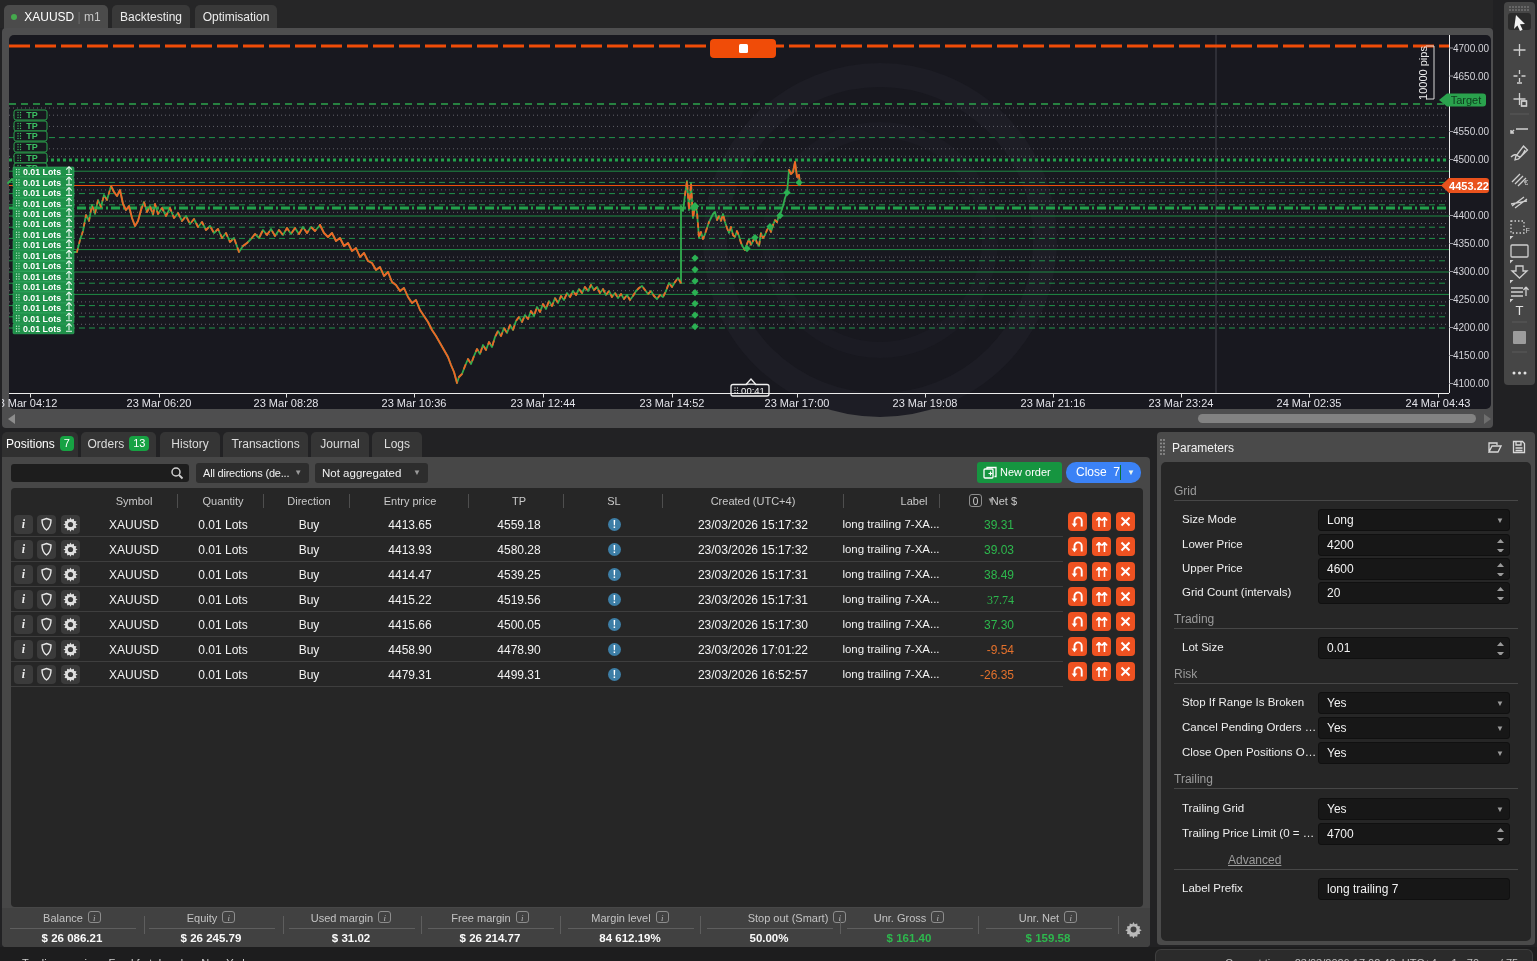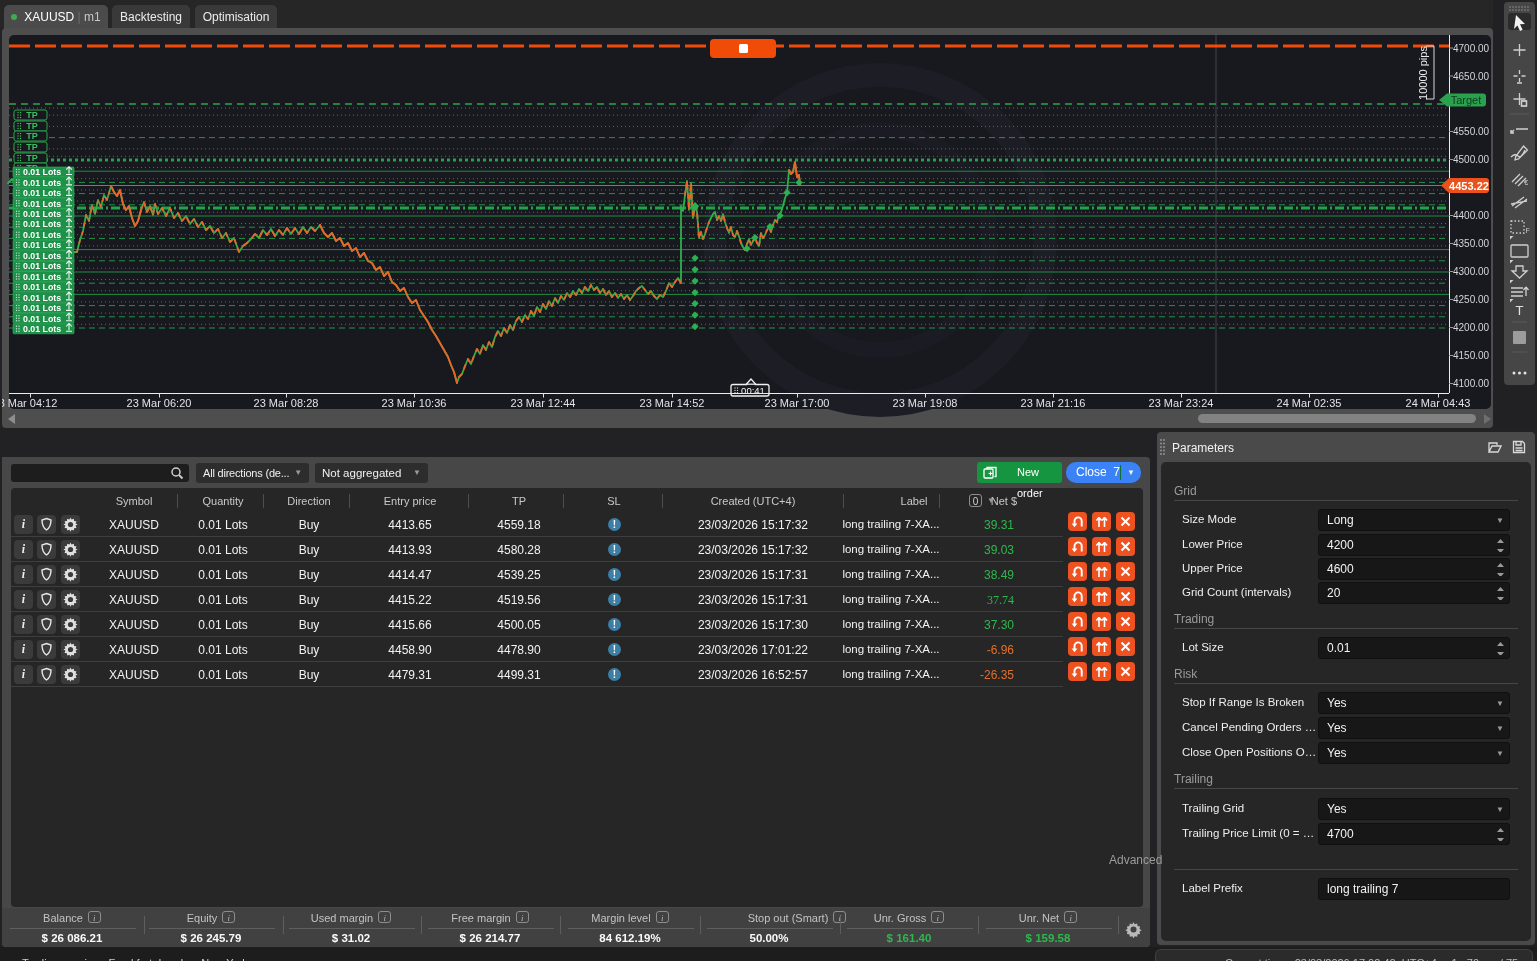--- a/index.html
+++ b/index.html
@@ -569,30 +569,38 @@
     <g fill="#e2e2e2">
         <circle cx="10" cy="373" r="1.5"></circle>
         <circle cx="15.5" cy="373" r="1.5"></circle>
         <circle cx="21" cy="373" r="1.5"></circle>
       </g>
   </svg>
 
   <div class="abs" style="left:2px;top:457px;width:1148px;height:490px;background:#474747;border-radius:0 4px 4px 4px;"></div>
   <div class="abs" style="left:11px;top:488px;width:1132px;height:419px;background:#262626;border-radius:4px;"></div>
 
+  <div class="abs" style="left:0;top:432px;width:1150px;height:25px;">
+    <div class="btab" style="left:2px;width:76px;background:#303030;color:#fff;">Positions<span class="badge">7</span></div>
+    <div class="btab" style="left:81px;width:75px;">Orders<span class="badge">13</span></div>
+    <div class="btab" style="left:160px;width:60px;">History</div>
+    <div class="btab" style="left:223px;width:85px;">Transactions</div>
+    <div class="btab" style="left:311px;width:58px;">Journal</div>
+    <div class="btab" style="left:372px;width:50px;">Logs</div>
+  </div>
 
   <div class="abs" style="left:11px;top:464px;width:178px;height:18px;background:#1d1d1d;border-radius:3px;"></div>
   <svg class="abs" style="left:170px;top:466px;" width="14" height="14">
       <circle cx="6" cy="6" r="4" fill="none" stroke="#cfcfcf" stroke-width="1.5"></circle>
       <line x1="9" y1="9" x2="12.5" y2="12.5" stroke="#cfcfcf" stroke-width="1.8"></line>
     </svg>
   <div class="abs" style="left:196px;top:463px;width:113px;height:20px;background:#2d2d2d;border-radius:3px;color:#f0f0f0;font-size:11px;line-height:20px;padding-left:7px;letter-spacing:-0.2px;">All directions (de...<span style="position:absolute;right:7px;color:#9a9a9a;font-size:8px;">▼</span></div>
   <div class="abs" style="left:315px;top:463px;width:113px;height:20px;background:#2d2d2d;border-radius:3px;color:#f0f0f0;font-size:11.5px;line-height:20px;padding-left:7px;">Not aggregated<span style="position:absolute;right:7px;color:#9a9a9a;font-size:8px;">▼</span></div>
 
-  <div class="abs" style="left:977px;top:462px;width:85px;height:21px;background:#169540;border-radius:3px;color:#fff;font-size:11px;line-height:21px;padding-left:40px;">New order</div>
+  <div class="abs" style="left:977px;top:462px;width:85px;height:21px;background:#169540;border-radius:3px;color:#fff;font-size:11px;line-height:21px;padding-left:23px;">New order</div>
   <svg class="abs" style="left:983px;top:466px;" width="14" height="14">
       <rect x="1" y="3" width="9" height="9" rx="1" fill="none" stroke="#fff" stroke-width="1.3"></rect>
       <path d="M4 3 v-1.5 h9 v9 H11.5" fill="none" stroke="#fff" stroke-width="1.3"></path>
       <path d="M5.5 7.5 h4 M7.5 5.5 v4" stroke="#fff" stroke-width="1.2"></path>
     </svg>
   <div class="abs" style="left:1066px;top:462px;width:75px;height:21px;background:#3b82f6;border-radius:10px;color:#fff;font-size:12px;line-height:21px;">
     <span style="padding-left:10px;">Close&nbsp;&nbsp;7</span>
     <div class="abs" style="right:20px;top:3px;width:1px;height:15px;background:#0c7330;"></div>
     <span style="position:absolute;right:6px;font-size:8px;color:#eaf5ee;">▼</span>
   </div>
@@ -792,21 +800,21 @@
             <circle cx="9.5" cy="9.5" r="2.6" fill="#3b3b3b"></circle>
           </svg></div>
   <div class="cell" style="left:68px;width:110px;top:6px;">XAUUSD</div>
   <div class="cell" style="left:157px;width:110px;top:6px;">0.01 Lots</div>
   <div class="cell" style="left:248px;width:100px;top:6px;">Buy</div>
   <div class="cell" style="left:339px;width:120px;top:6px;">4458.90</div>
   <div class="cell" style="left:453px;width:110px;top:6px;">4478.90</div>
   <div class="abs" style="left:597px;top:6px;width:13px;height:13px;border-radius:7px;background:#3d7ea6;color:#fff;font-size:10px;font-weight:bold;line-height:13px;text-align:center;">!</div>
   <div class="cell" style="left:652px;width:180px;top:6px;">23/03/2026 17:01:22</div>
   <div class="cell" style="left:815px;width:130px;top:6px;font-size:11.5px;">long trailing 7-XA...</div>
-  <div class="cell" style="left:925px;width:78px;top:6px;text-align:right;color:#e2702c;">-6.96</div>
+  <div class="cell" style="left:925px;width:78px;top:6px;text-align:right;color:#e2702c;">-9.54</div>
   <div class="obtn" style="left:1057px;"><svg width="19" height="19" viewBox="0 0 19 19">
             <path d="M6.5 12 v-3 a3.6 3.6 0 0 1 7.2 0 v5.5" fill="none" stroke="#fff" stroke-width="1.9"></path>
             <path d="M3.6 11.5 l2.9 3.8 2.9 -3.8 z" fill="#fff"></path>
           </svg></div>
   <div class="obtn" style="left:1081px;"><svg width="19" height="19">
             <path d="M7 15 V7 M7 5.5 l-2.6 3 M7 5.5 l2.6 3 M12.5 15 V7 M12.5 5.5 l-2.6 3 M12.5 5.5 l2.6 3" stroke="#fff" stroke-width="1.6" fill="none"></path>
           </svg></div>
   <div class="obtn" style="left:1105px;"><svg width="19" height="19">
             <path d="M5.5 5.5 l8 8 M13.5 5.5 l-8 8" stroke="#fff" stroke-width="2" fill="none"></path>
           </svg></div>
@@ -944,21 +952,21 @@
   <div class="plabel" style="left:1182px;top:746px;">Close Open Positions Outside</div>
   <div class="pinput" style="top:742px;">Yes<span class="spin" style="top:0;color:#9a9a9a;font-size:8px;line-height:22px;">▼</span></div>
   <div class="sec" style="left:1174px;top:772px;">Trailing</div>
     <div class="hr" style="top:788px;"></div>
   <div class="plabel" style="left:1182px;top:802px;">Trailing Grid</div>
   <div class="pinput" style="top:798px;">Yes<span class="spin" style="top:0;color:#9a9a9a;font-size:8px;line-height:22px;">▼</span></div>
   <div class="plabel" style="left:1182px;top:827px;">Trailing Price Limit (0 = disabled)</div>
   <div class="pinput" style="top:823px;">4700<svg class="spin" width="9" height="16">
         <path d="M4.5 1 l3.5 4 h-7 z M4.5 15 l3.5 -4 h-7 z" fill="#9a9a9a"></path>
       </svg></div>
-  <div class="sec" style="left:1109px;top:853px;">Advanced</div>
+  <div class="sec" style="left:1228px;top:853px;text-decoration:underline;">Advanced</div>
     <div class="hr" style="top:869px;"></div>
   <div class="plabel" style="left:1182px;top:882px;">Label Prefix</div>
   <div class="pinput" style="top:878px;">long trailing 7</div>
 
   <div class="abs" style="left:0;top:947px;width:1537px;height:14px;background:#1d1d1e;overflow:hidden;">
     <div class="abs" style="left:1155px;top:2px;width:378px;height:14px;background:#2b2b2b;border:1px solid #3f3f3f;border-bottom:none;border-radius:6px 6px 0 0;"></div>
     <div class="abs" style="left:22px;top:10px;color:#cfcfcf;font-size:11px;">Trading session:&nbsp; Frankfurt, London, New York</div>
     <div class="abs" style="left:1225px;top:10px;color:#bdbdbd;font-size:11px;">Current time:&nbsp; 23/03/2026 17:02:42&nbsp; UTC+4&nbsp;&nbsp; x1&nbsp;&nbsp; 70 ms / 75 ms</div>
   </div>
 </div>

